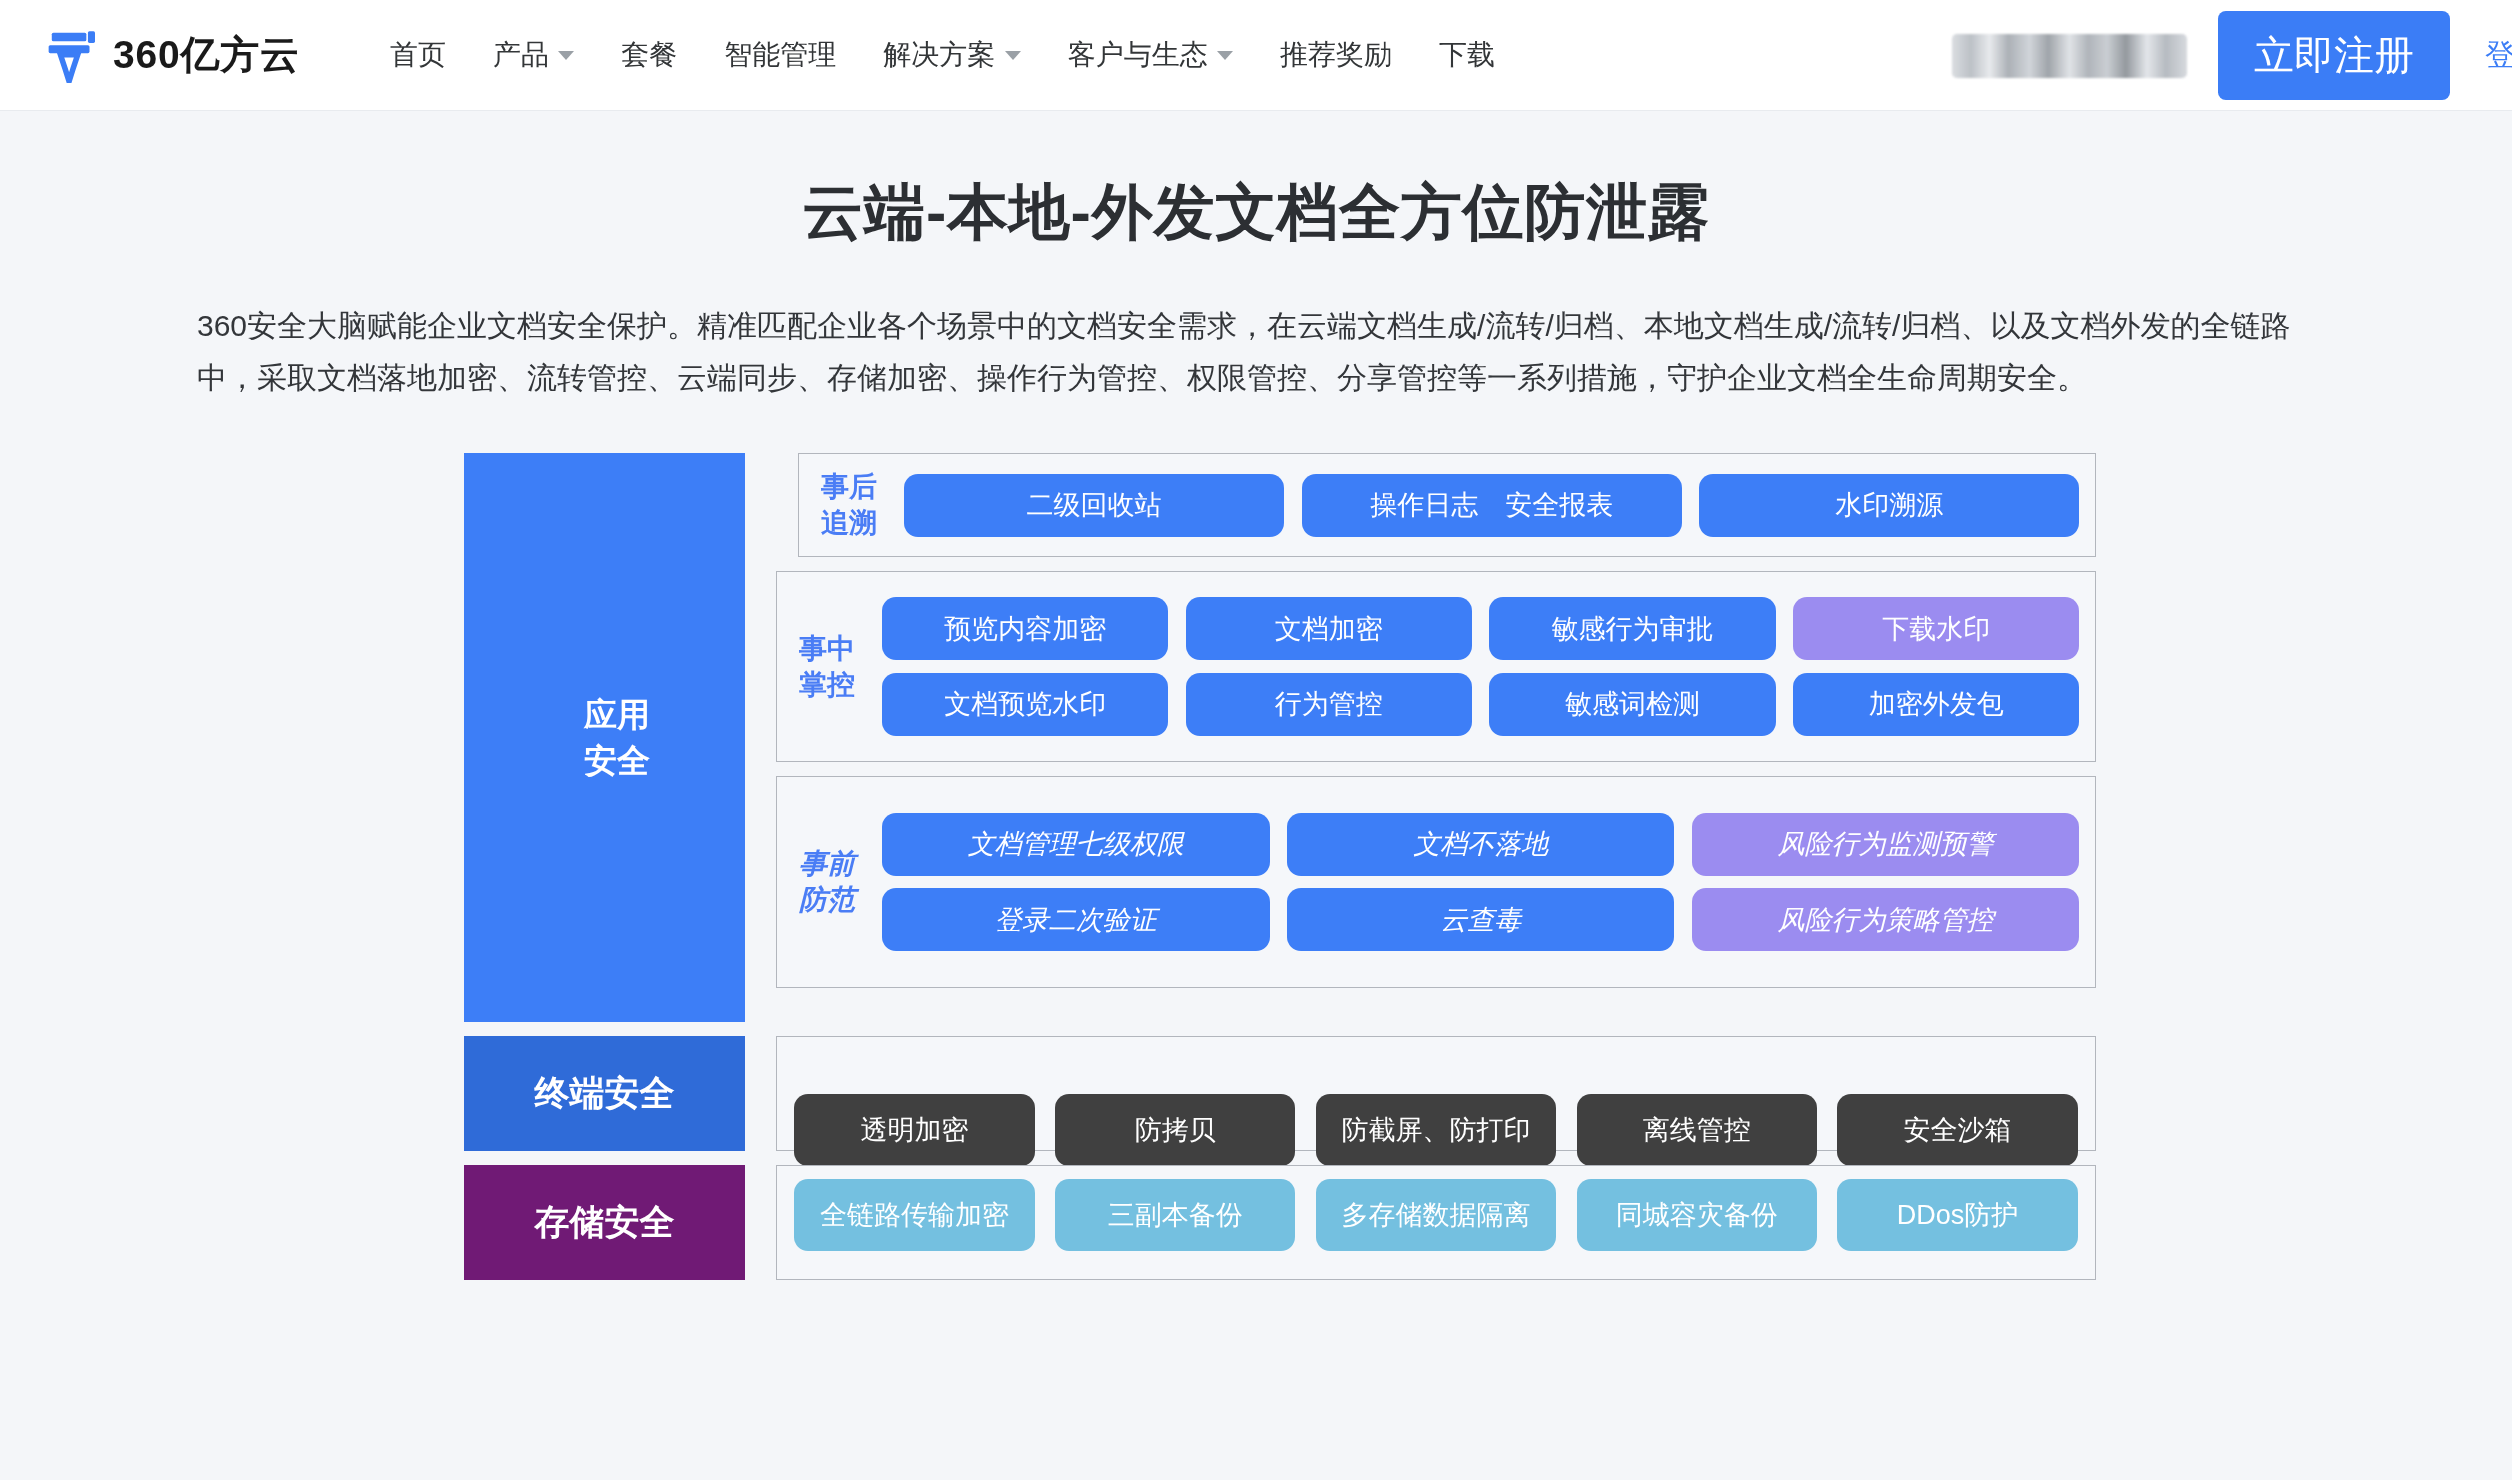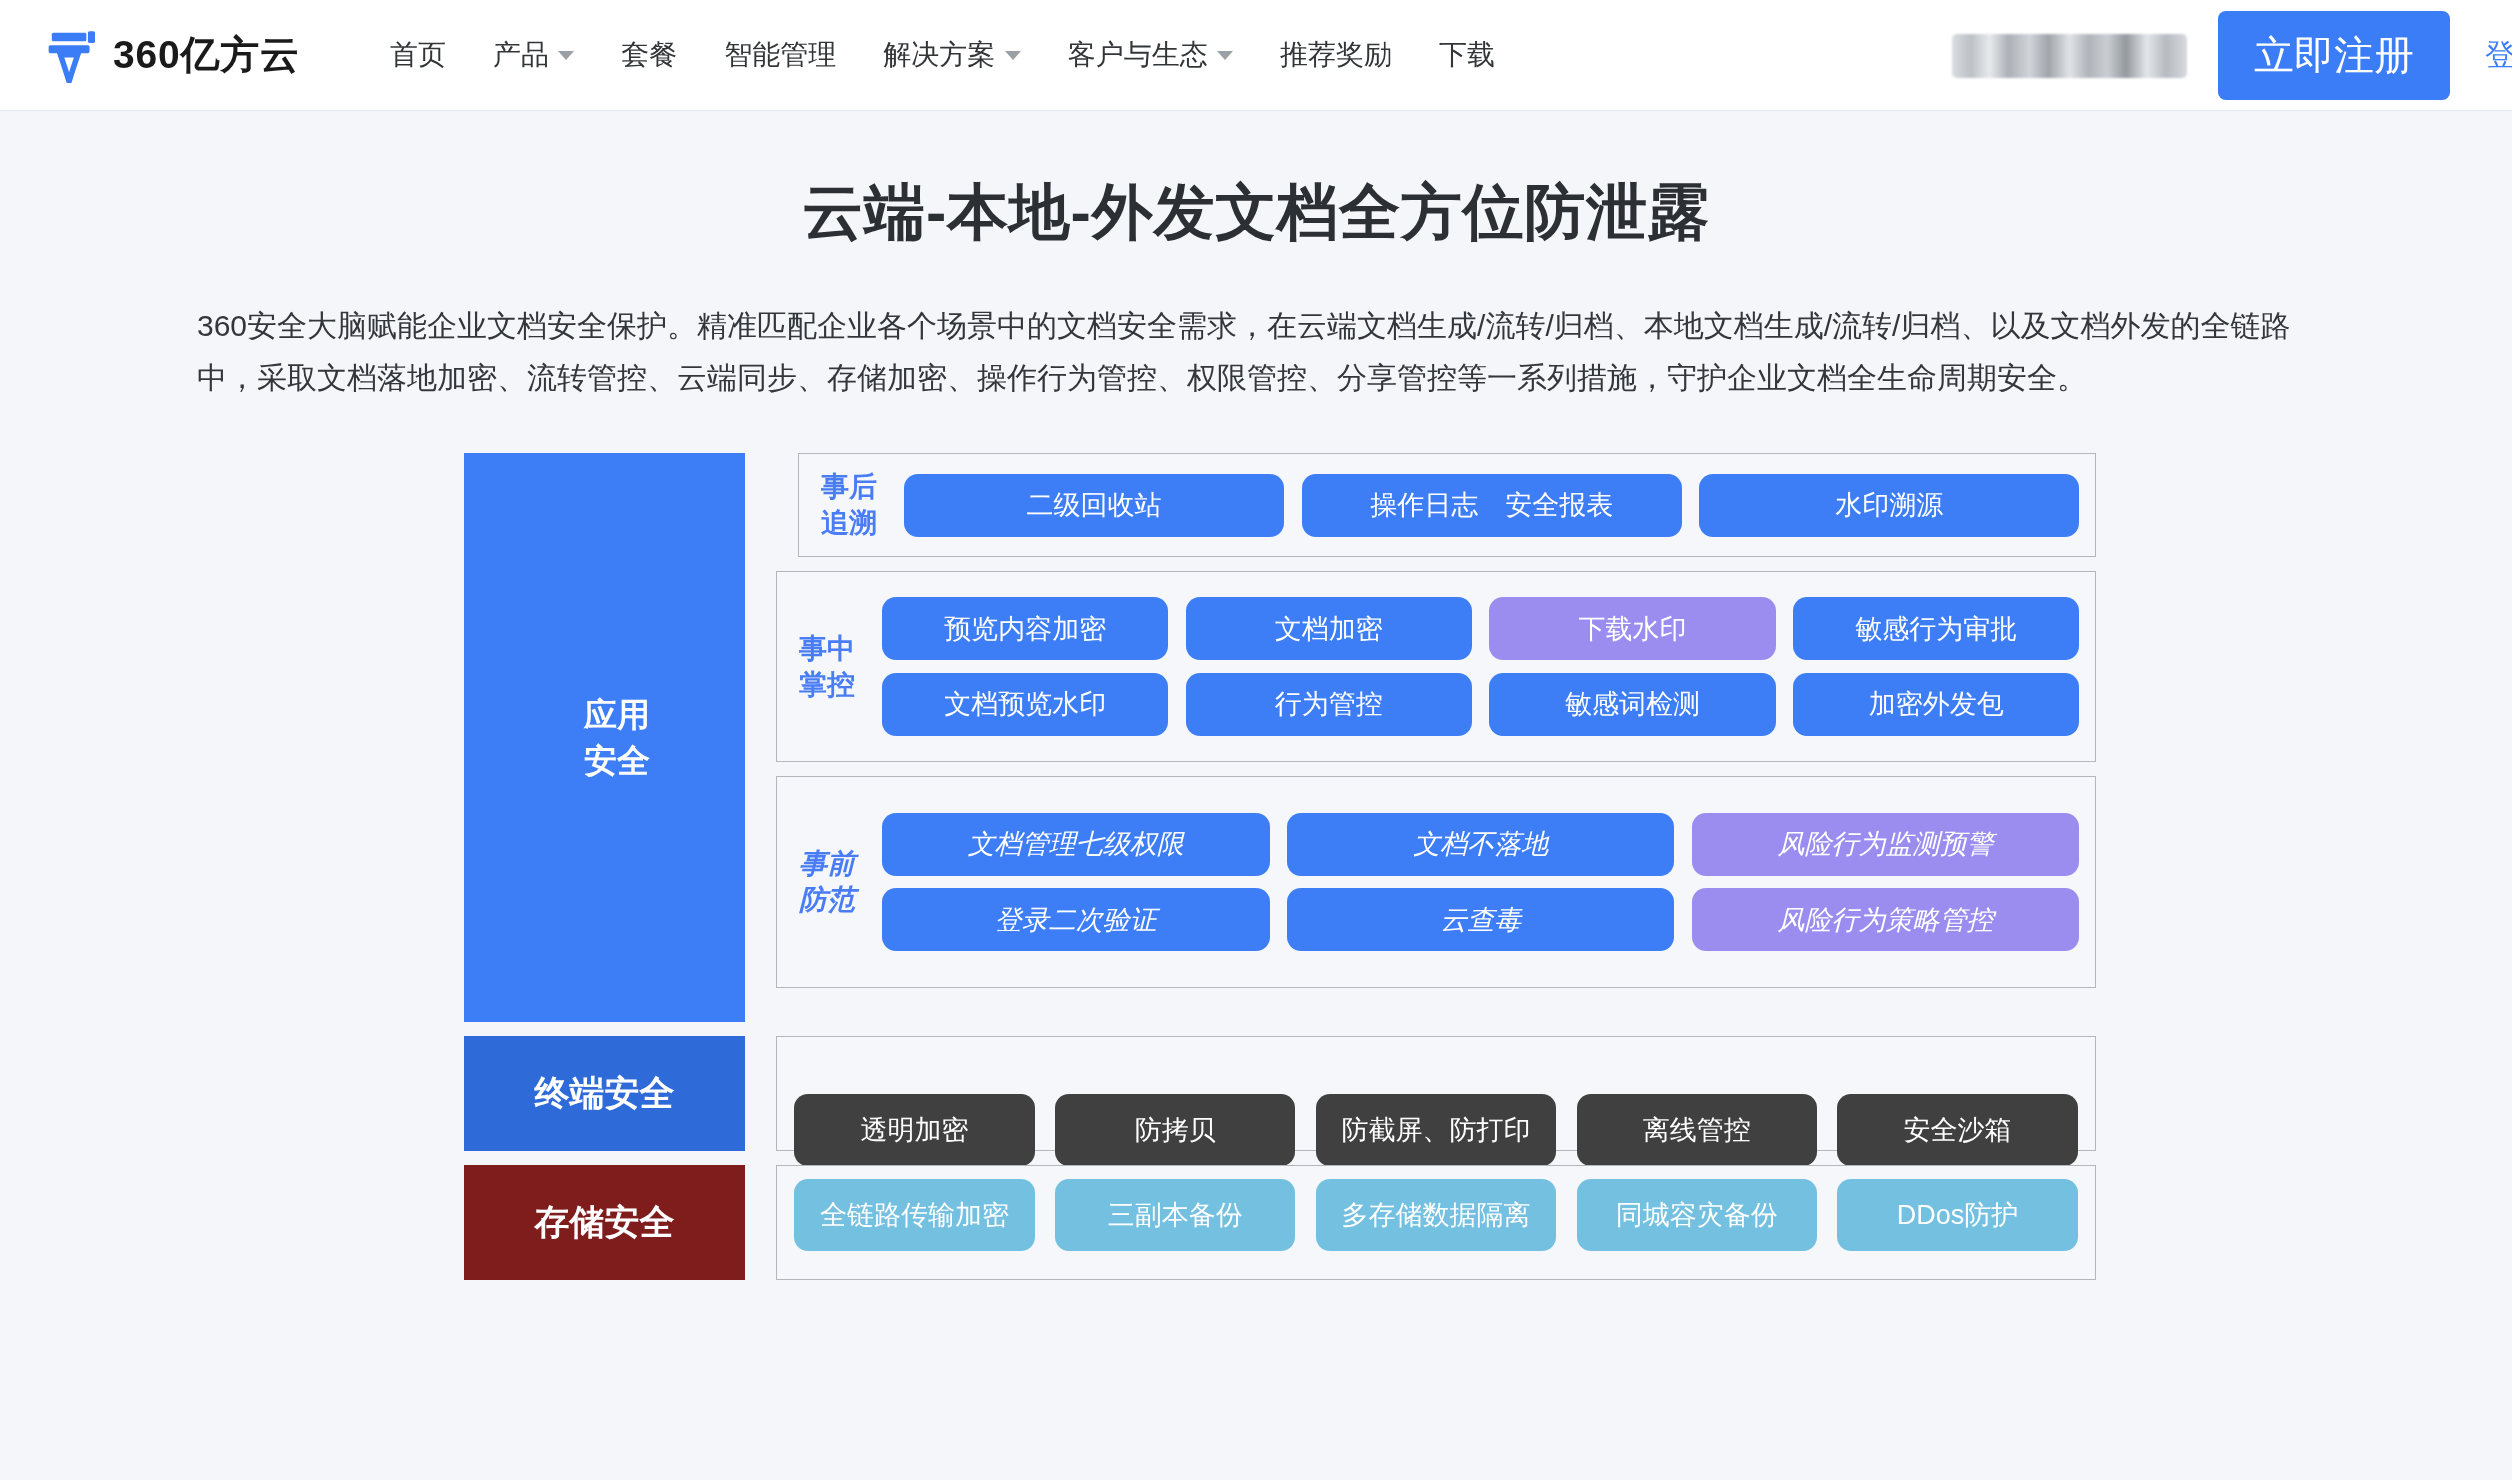--- a/index.html
+++ b/index.html
@@ -89,21 +89,21 @@
   .band:last-child { margin-bottom: 0; }
 
   .side-label {
     flex: 0 0 281px;
     display: flex; align-items: center; justify-content: center;
     color: #ffffff; font-weight: 700; text-align: center;
     margin-right: 31px;
   }
   .side-app   { background: #3d7ef7; font-size: 33px; line-height: 1.38; padding-left: 25px; }
   .side-term  { background: #2f6bd8; font-size: 35px; }
-  .side-store { background: #7f1d1d; font-size: 35px; }
+  .side-store { background: #701a75; font-size: 35px; }
 
   .band-right { flex: 1; display: flex; flex-direction: column; }
 
   .group {
     border: 0.8px solid #b2b6bd;
     background: #f5f7fa;
     display: flex; align-items: center;
     padding: 11px 15.7px;
     margin-bottom: 14px;
   }
@@ -212,22 +212,22 @@
             </div>
           </div>
         </div>
         <div class="group" style="height: 191px;">
           <div class="group-label">事中
 掌控</div>
           <div class="group-grid">
             <div class="grid-row">
               <div class="cell blue">预览内容加密</div>
               <div class="cell blue">文档加密</div>
+              <div class="cell blue">敏感行为审批</div>
               <div class="cell purple">下载水印</div>
-              <div class="cell blue">敏感行为审批</div>
             </div>
             <div class="grid-row">
               <div class="cell blue">文档预览水印</div>
               <div class="cell blue">行为管控</div>
               <div class="cell blue">敏感词检测</div>
               <div class="cell blue">加密外发包</div>
             </div>
           </div>
         </div>
         <div class="group" style="height: 212px;">

